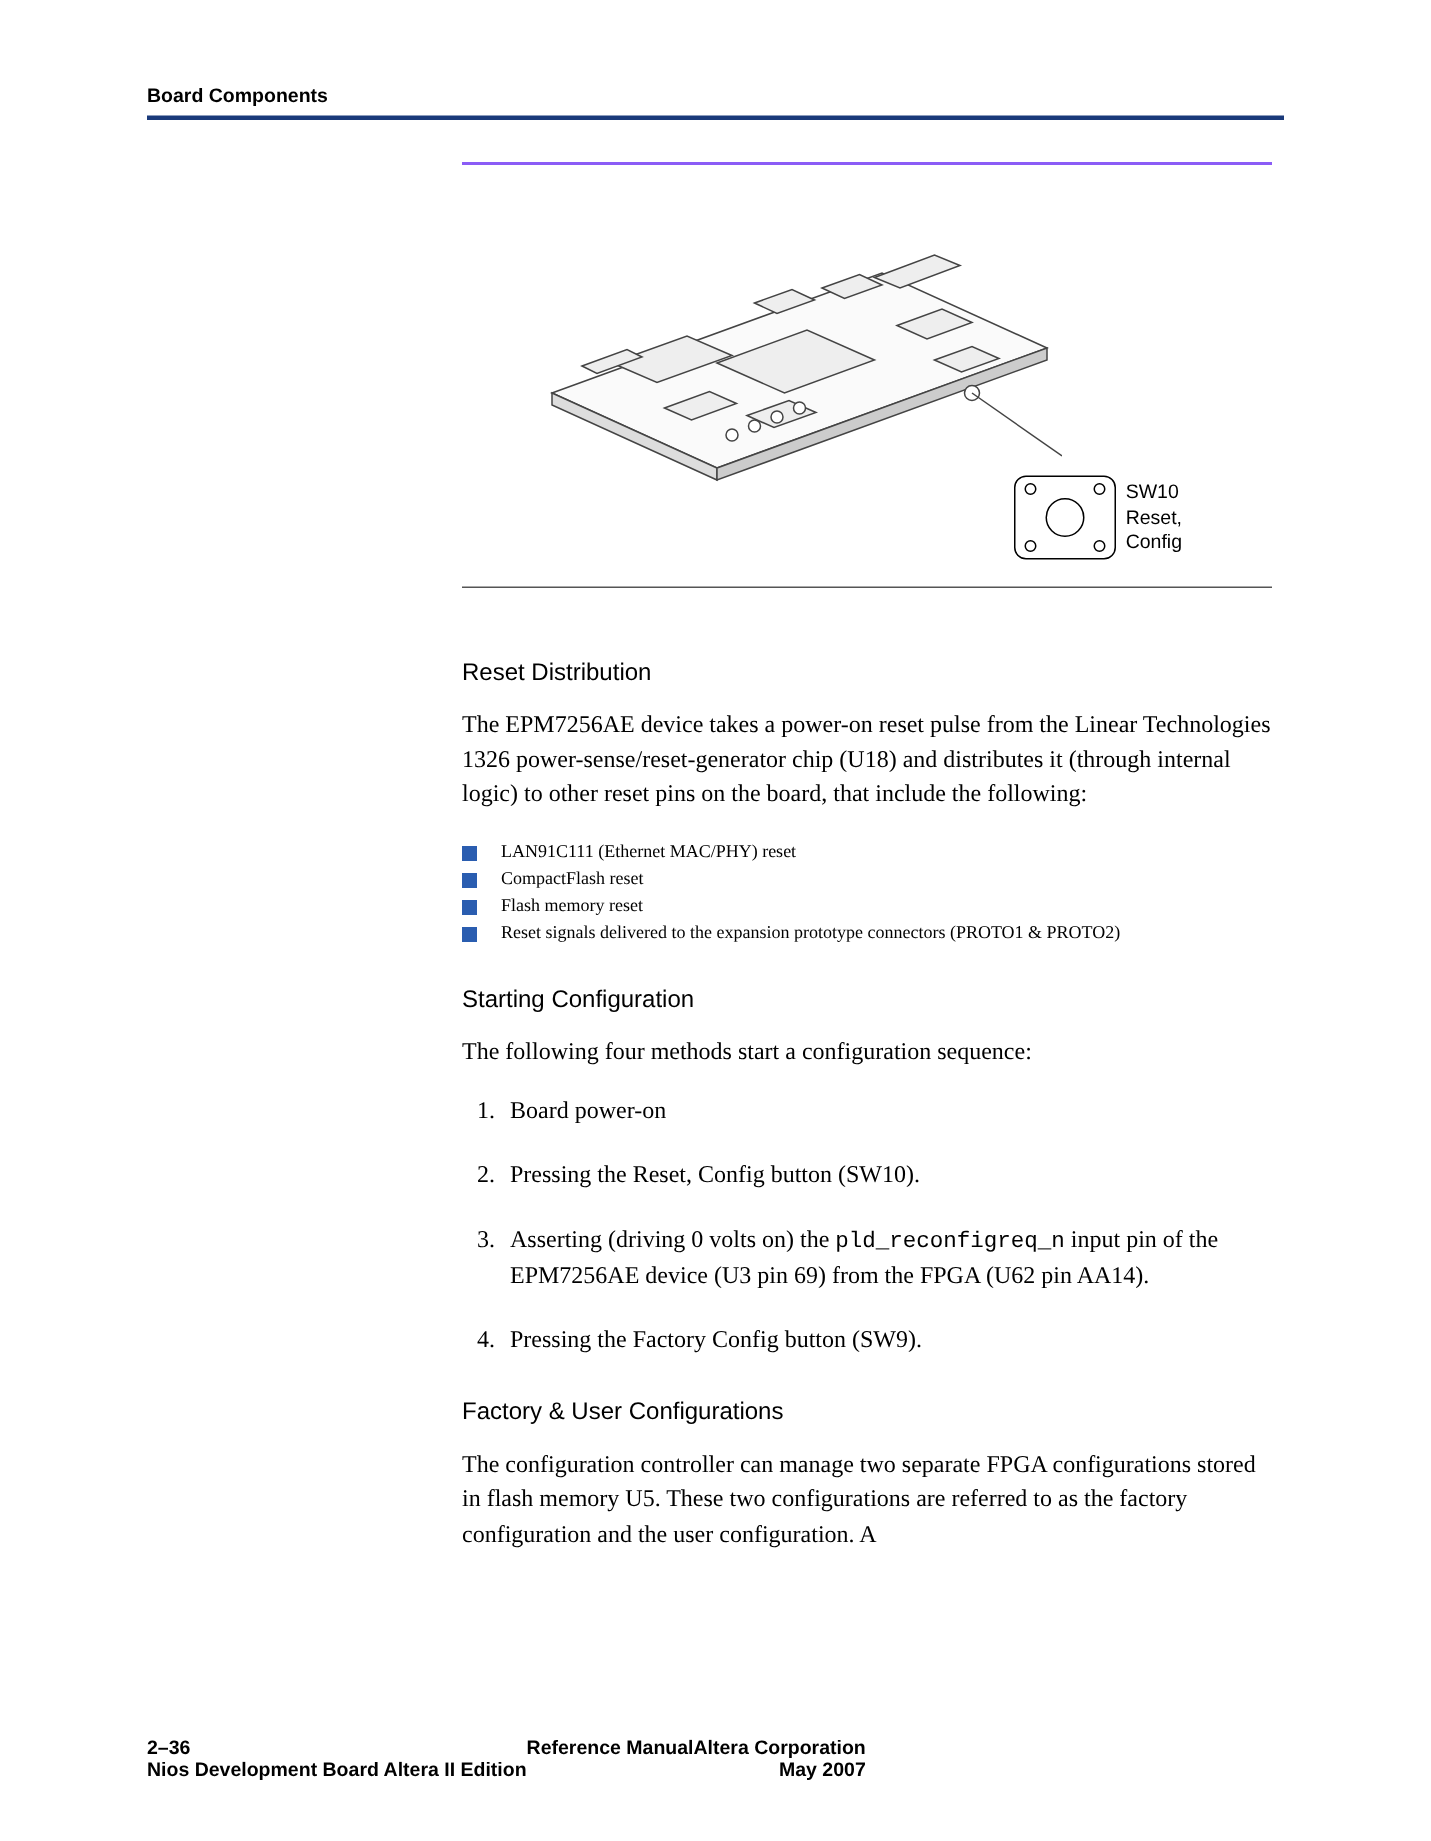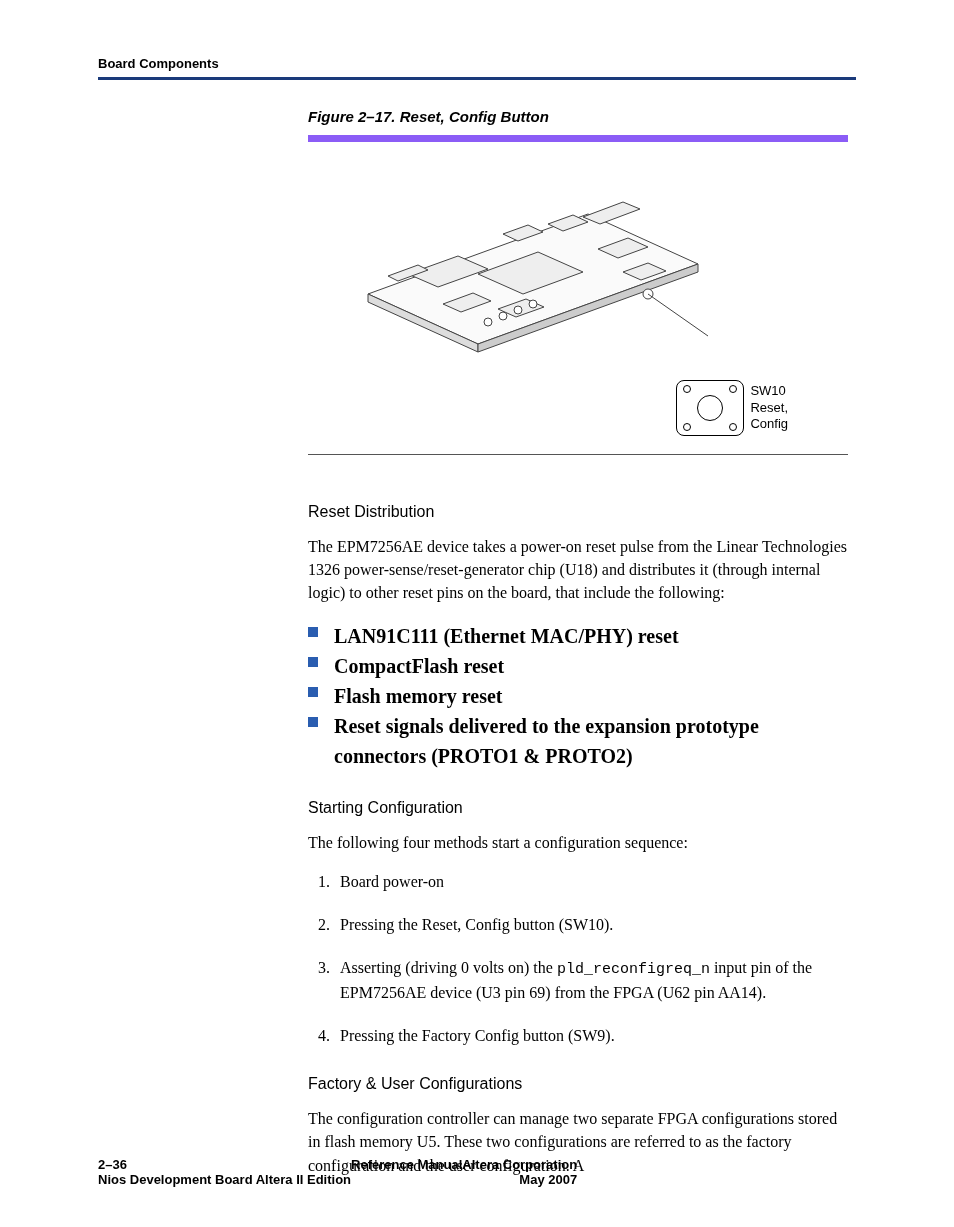--- a/index.html
+++ b/index.html
@@ -29,22 +29,22 @@
   }
   .figure-caption {
     font-family: Arial, Helvetica, sans-serif;
     font-weight: bold;
     font-style: italic;
     font-size: 15px;
     margin-bottom: 10px;
   }
   .figure-box {
     position: relative;
-    height: 320px;
-    border-top: 7px solid #8b5cf6;
+    height: 284px;
+    border-top: 2px solid #8b5cf6;
     border-bottom: 1px solid #555;
     margin-bottom: 48px;
   }
   .board-svg {
     position: absolute;
     left: 40px;
     top: 12px;
   }
   .callout {
     position: absolute;
@@ -90,24 +90,23 @@
     line-height: 1.45;
     margin-bottom: 16px;
   }
   ul.square {
     list-style: none;
     padding-left: 26px;
     margin-bottom: 28px;
   }
   ul.square li {
     position: relative;
-    font-size: 20px;
+    font-size: 12px;
     line-height: 1.5;
     padding-left: 0;
-    font-weight: bold;
   }
   ul.square li::before {
     content: "";
     position: absolute;
     left: -26px;
     top: 6px;
     width: 10px;
     height: 10px;
     background: #2a5db0;
   }
@@ -141,21 +140,20 @@
   .footer .bold { font-weight: bold; }
 </style>
 </head>
 <body>
 
 <div class="header">Board Components</div>
 <div class="hr-top"></div>
 
 <div class="content">
 
-  <div class="figure-caption">Figure 2–17. Reset, Config Button</div>
 
   <div class="figure-box">
 
     <svg class="board-svg" width="360" height="200" viewBox="0 0 360 200">
       <g stroke="#444" stroke-width="1" fill="none">
 
         <polygon points="20,140 240,60 350,110 130,190" fill="#fafafa"></polygon>
         <polygon points="20,140 130,190 130,198 20,148" fill="#ddd"></polygon>
         <polygon points="130,190 350,110 350,118 130,198" fill="#ccc"></polygon>
 

